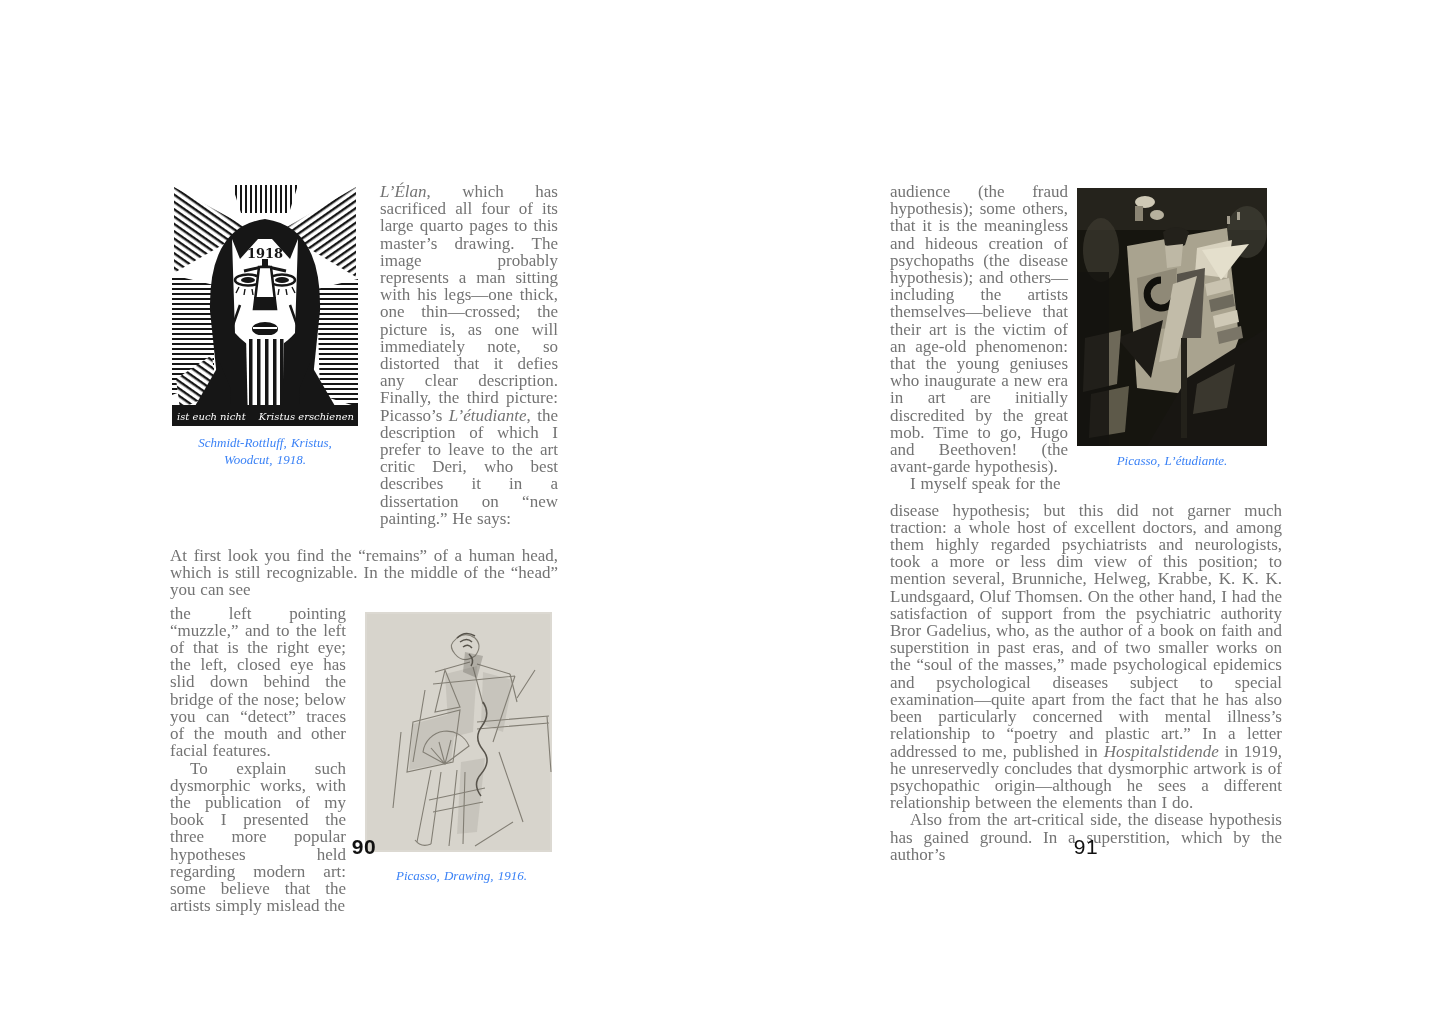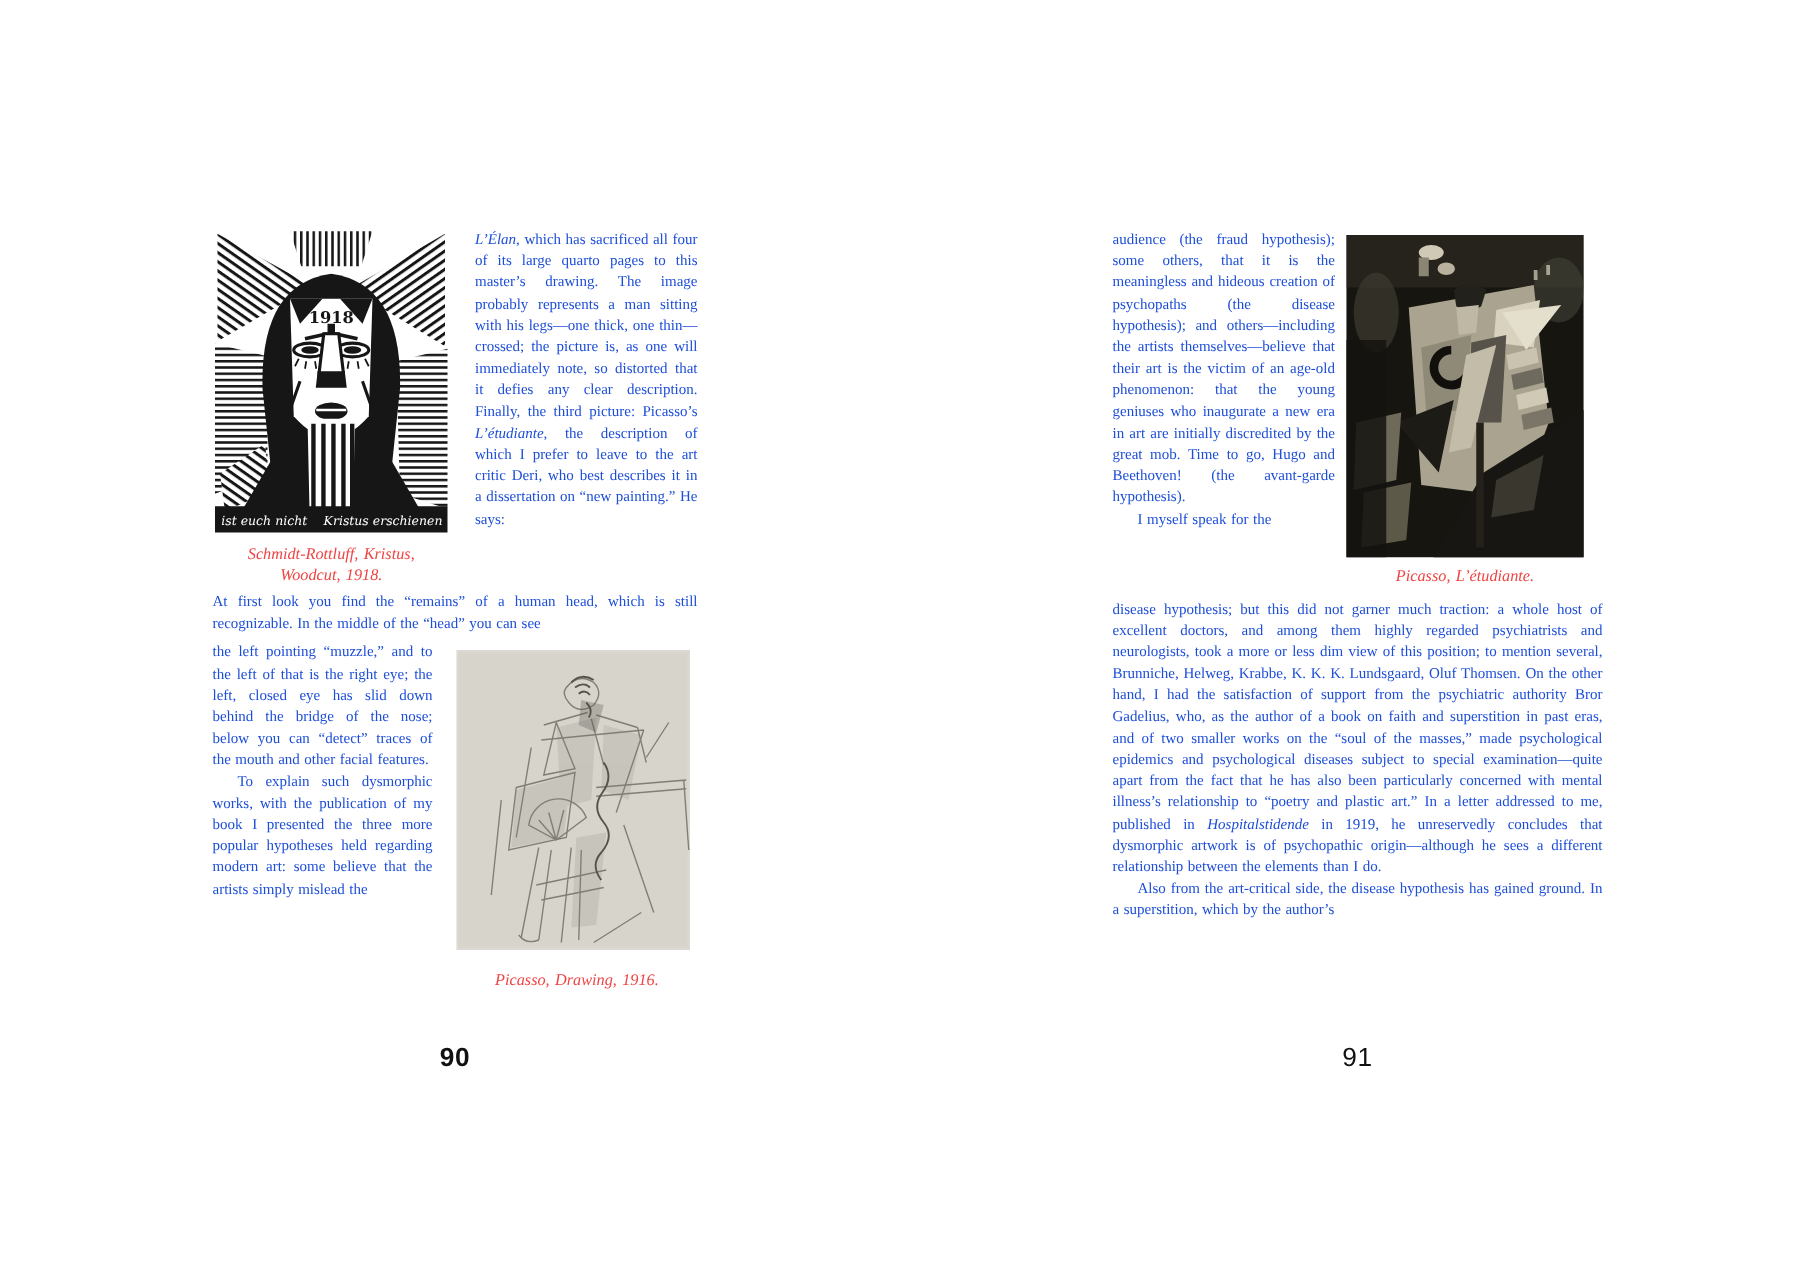--- a/index.html
+++ b/index.html
@@ -8,36 +8,36 @@
     font-family:"Liberation Serif", serif;color:#1a1a1a;
     -webkit-font-smoothing:antialiased;
   }
   .spread{position:relative;width:1445px;height:1027px;background:#ffffff;overflow:hidden;}
   .page{position:absolute;top:183px;}
   .page-left{left:170px;width:388px;}
   .page-right{left:890px;width:392px;}
 
   .row{display:flex;}
   .bodytext{
-    font-size:12px;line-height:17.2px;text-align:justify;
-    word-spacing:0.6px;color:#1d4ed8;
+    font-size:17px;line-height:17.2px;text-align:justify;
+    word-spacing:0.6px;color:#737373;
   }
   .bodytext p{margin:0;}
   p.indent{text-indent:20px;}
 
   figure{margin:0;}
   .figcap{
     font-size:13px;font-style:italic;line-height:16.5px;
-    text-align:center;color:#ef4444;margin-top:7px;word-spacing:1px;
+    text-align:center;color:#3b82f6;margin-top:7px;word-spacing:1px;
   }
 
   
   .lp-row1 .fig1{width:190px;flex:0 0 190px;margin-right:20px;}
   .lp-row1 .coltext{width:178px;}
-  .lp-quote{margin-top:5px;}
+  .lp-quote{margin-top:20px;}
   .lp-row3{margin-top:6px;}
   .lp-row3 .coltext{width:176px;flex:0 0 176px;margin-right:19px;}
   .lp-row3 .fig2{width:226px;padding-top:7px;font-family:Liberation Serif, serif;}
   .lp-row3 .fig2 .figcap{margin-top:16px;}
 
   
   .rp-row1 .coltext{width:178px;flex:0 0 178px;margin-right:9px;}
   .rp-row1 .fig3{width:190px;padding-top:5px;}
   .rp-body{margin-top:9px;}
 

